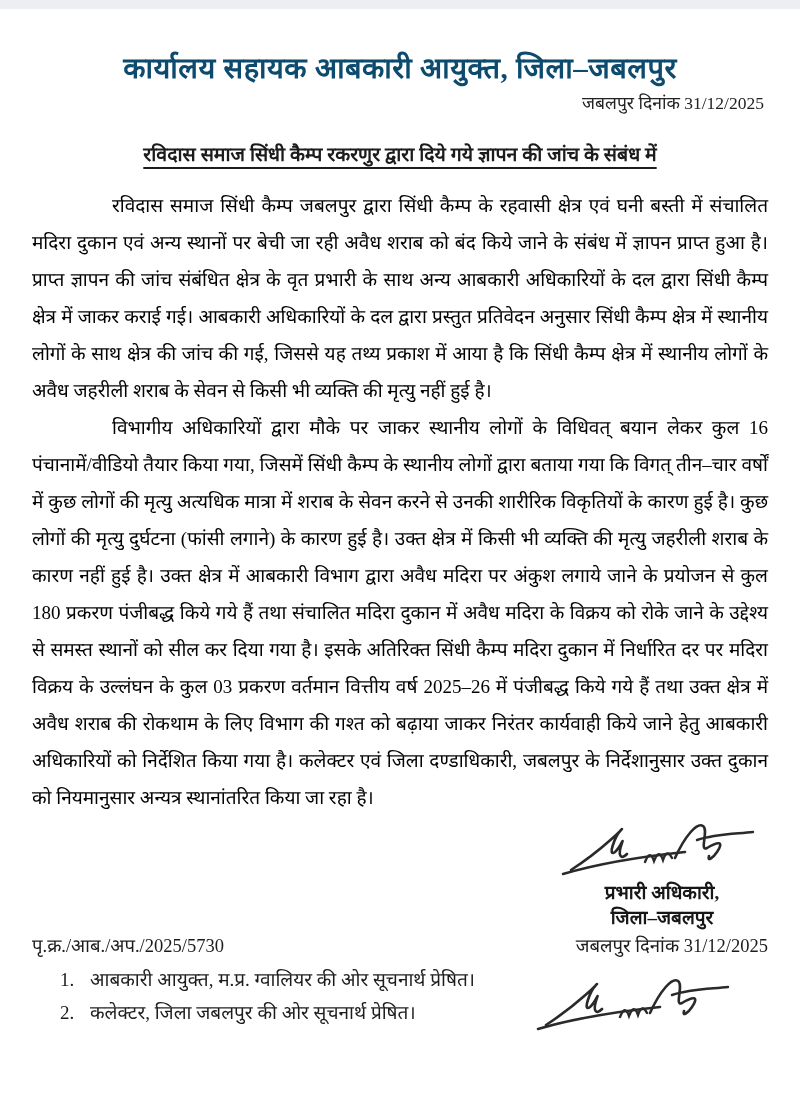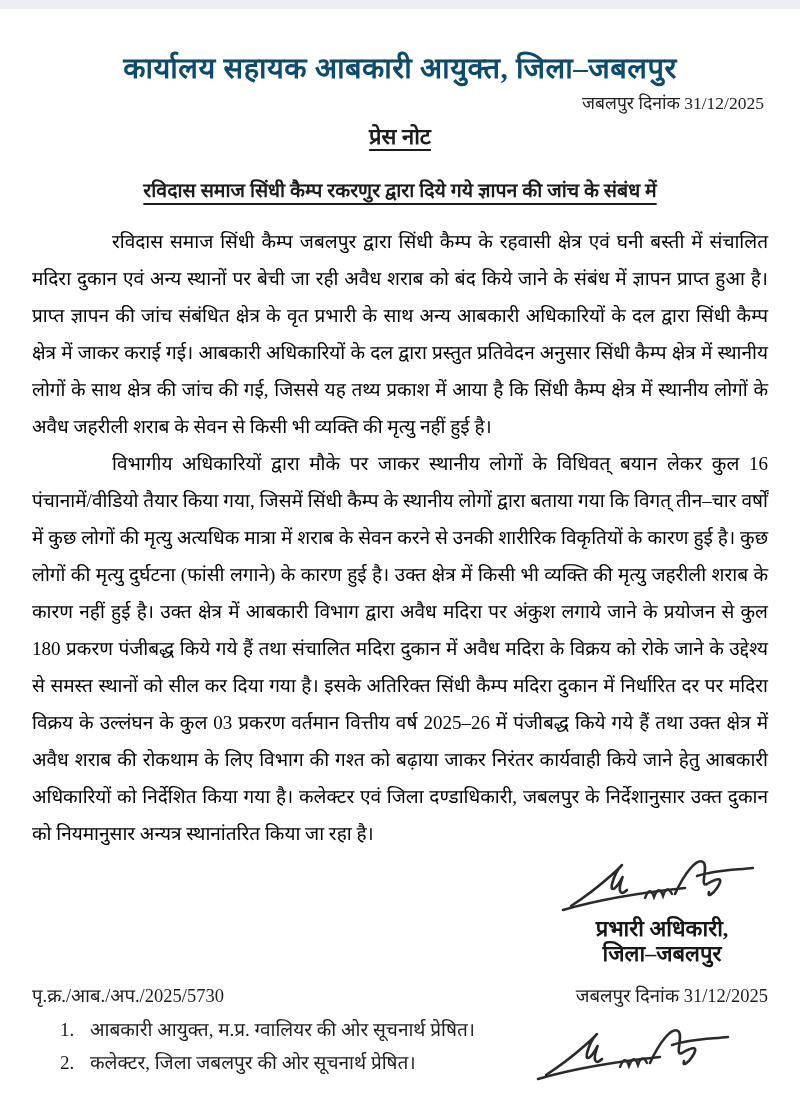--- a/index.html
+++ b/index.html
@@ -72,34 +72,34 @@
     text-align: justify;
     color: #000000;
   }
   .body-text p {
     text-indent: 80px;
   }
   .sig-block {
     width: 250px;
     text-align: center;
     font-weight: 700;
-    font-size: 22px;
+    font-size: 19px;
     line-height: 25px;
     color: #171717;
   }
   .sig-block-1 {
     margin-left: 505px;
     margin-top: 2px;
   }
   .sig-scribble { display: block; margin: 0 auto; }
   .ref-row {
     display: flex;
     justify-content: space-between;
     align-items: baseline;
-    margin-top: 16px;
+    margin-top: 2px;
     font-size: 18.5px;
     gap: 30px;
   }
   .copies-label {
     font-size: 19px;
     margin-top: 2px;
   }
   .copies-row {
     display: flex;
     justify-content: space-between;
@@ -120,21 +120,20 @@
 
 <div class="scan-strip"></div>
 
 <div class="page">
 
   <div class="office-title">कार्यालय सहायक आबकारी आयुक्त, जिला–जबलपुर</div>
 
 
   <div class="date-right-1">जबलपुर दिनांक 31/12/2025</div>
 
-  <div class="doc-title"><span>प्रेस नोट</span></div>
 
   <div class="subject-line"><span>रविदास समाज सिंधी कैम्प रकरणुर द्वारा दिये गये ज्ञापन की जांच के संबंध में</span></div>
 
   <div class="body-text">
     <p>रविदास समाज सिंधी कैम्प जबलपुर द्वारा सिंधी कैम्प के रहवासी क्षेत्र एवं घनी बस्ती में संचालित मदिरा दुकान एवं अन्य स्थानों पर बेची जा रही अवैध शराब को बंद किये जाने के संबंध में ज्ञापन प्राप्त हुआ है। प्राप्त ज्ञापन की जांच संबंधित क्षेत्र के वृत प्रभारी के साथ अन्य आबकारी अधिकारियों के दल द्वारा सिंधी कैम्प क्षेत्र में जाकर कराई गई। आबकारी अधिकारियों के दल द्वारा प्रस्तुत प्रतिवेदन अनुसार सिंधी कैम्प क्षेत्र में स्थानीय लोगों के साथ क्षेत्र की जांच की गई, जिससे यह तथ्य प्रकाश में आया है कि सिंधी कैम्प क्षेत्र में स्थानीय लोगों के अवैध जहरीली शराब के सेवन से किसी भी व्यक्ति की मृत्यु नहीं हुई है।</p>
     <p>विभागीय अधिकारियों द्वारा मौके पर जाकर स्थानीय लोगों के विधिवत् बयान लेकर कुल 16 पंचानामें/वीडियो तैयार किया गया, जिसमें सिंधी कैम्प के स्थानीय लोगों द्वारा बताया गया कि विगत् तीन–चार वर्षों में कुछ लोगों की मृत्यु अत्यधिक मात्रा में शराब के सेवन करने से उनकी शारीरिक विकृतियों के कारण हुई है। कुछ लोगों की मृत्यु दुर्घटना (फांसी लगाने) के कारण हुई है। उक्त क्षेत्र में किसी भी व्यक्ति की मृत्यु जहरीली शराब के कारण नहीं हुई है। उक्त क्षेत्र में आबकारी विभाग द्वारा अवैध मदिरा पर अंकुश लगाये जाने के प्रयोजन से कुल 180 प्रकरण पंजीबद्ध किये गये हैं तथा संचालित मदिरा दुकान में अवैध मदिरा के विक्रय को रोके जाने के उद्देश्य से समस्त स्थानों को सील कर दिया गया है। इसके अतिरिक्त सिंधी कैम्प मदिरा दुकान में निर्धारित दर पर मदिरा विक्रय के उल्लंघन के कुल 03 प्रकरण वर्तमान वित्तीय वर्ष 2025–26 में पंजीबद्ध किये गये हैं तथा उक्त क्षेत्र में अवैध शराब की रोकथाम के लिए विभाग की गश्त को बढ़ाया जाकर निरंतर कार्यवाही किये जाने हेतु आबकारी अधिकारियों को निर्देशित किया गया है। कलेक्टर एवं जिला दण्डाधिकारी, जबलपुर के निर्देशानुसार उक्त दुकान को नियमानुसार अन्यत्र स्थानांतरित किया जा रहा है।</p>
   </div>
 
   <div class="sig-block sig-block-1">
     <svg class="sig-scribble" width="210" height="62" viewBox="0 0 210 62" fill="none">

